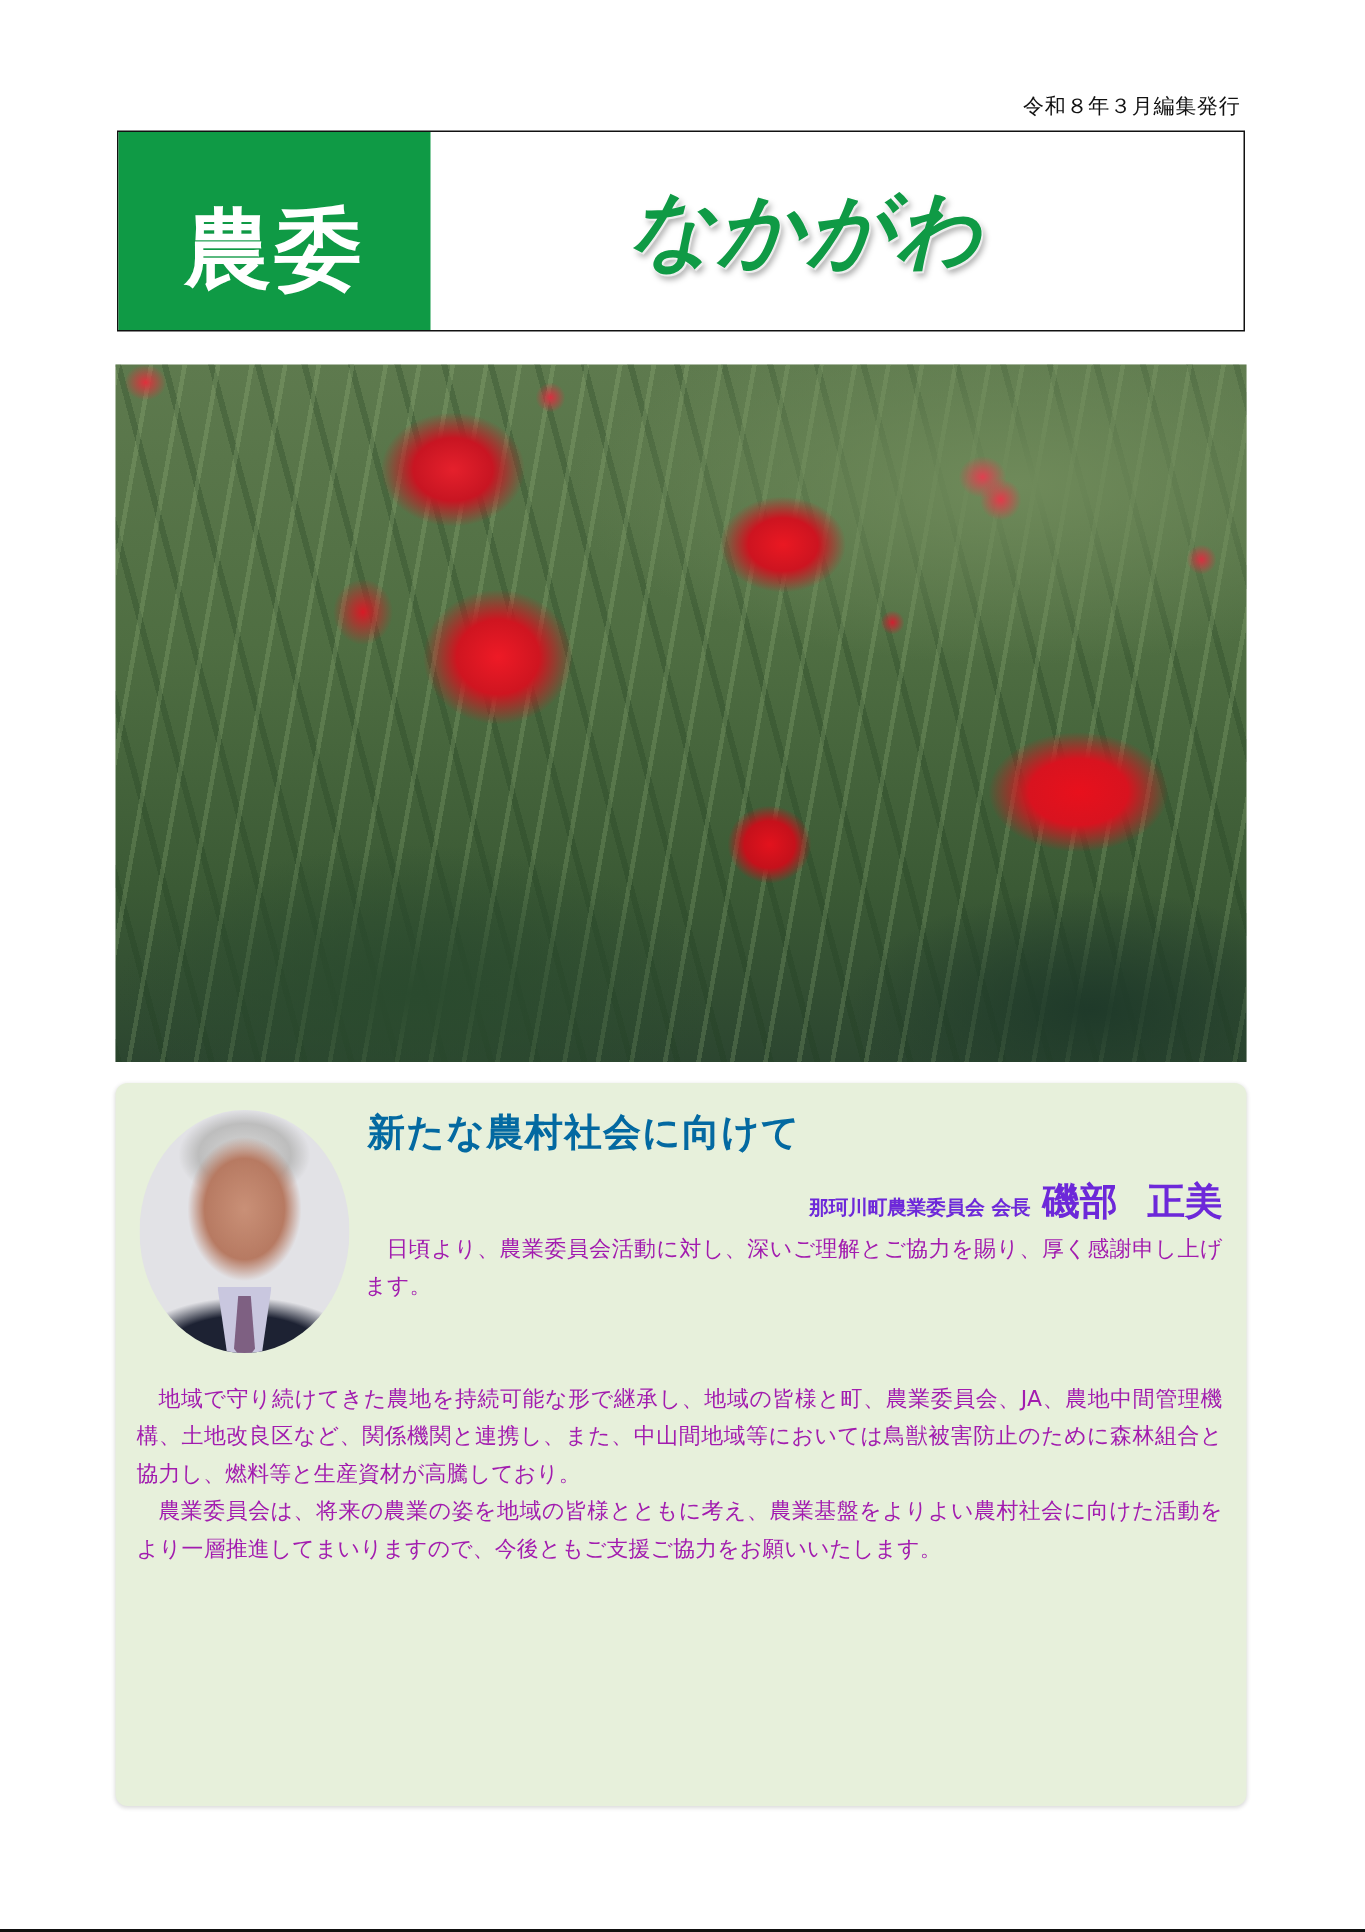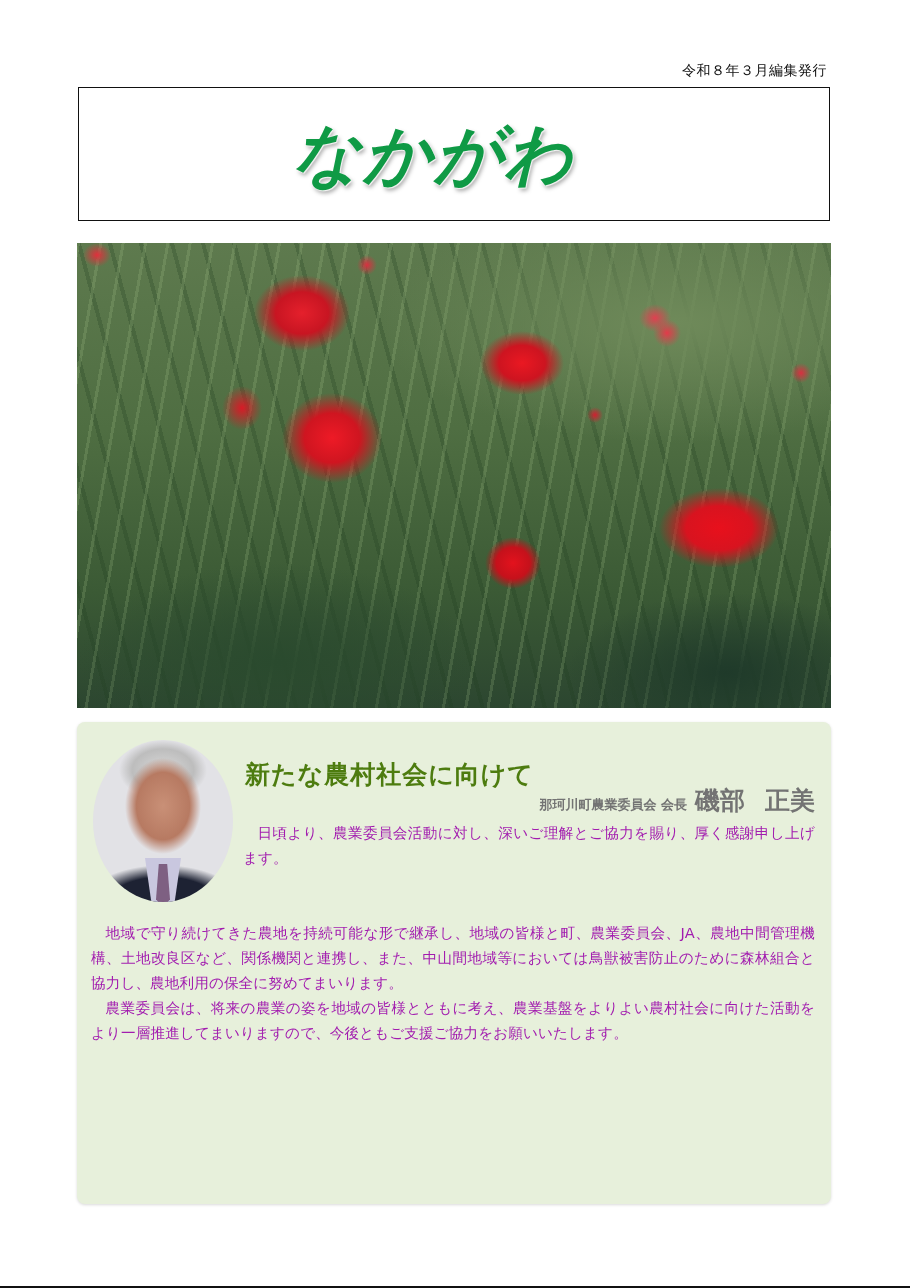--- a/index.html
+++ b/index.html
@@ -18,21 +18,21 @@
   .mast-left {
     width:208px; height:100%; background:#0f9a45; display:flex; align-items:center; justify-content:center;
   }
   .mast-left span {
     color:#fff; font-family:"DejaVu Sans","Liberation Sans",sans-serif; font-weight:bold;
     font-size:58px; letter-spacing:2px; margin-top:26px;
   }
   .mast-right { flex:1; display:flex; align-items:center; justify-content:center; }
   .mast-right span {
     color:#0f9a45; font-family:"DejaVu Sans","Liberation Sans",sans-serif; font-weight:bold;
-    font-size:67px; letter-spacing:2px; font-style:italic;
+    font-size:56px; letter-spacing:2px; font-style:italic;
     text-shadow:0 0 3px #fff, 1px 1px 0 #e8e8e8, 2px 3px 4px rgba(0,0,0,0.35);
     margin-left:-40px;
   }
   .photo {
     position:absolute; left:77px; top:243px; width:754px; height:465px; overflow:hidden;
     background:
       radial-gradient(ellipse 60px 40px at 642px 285px, #e8101c 0%, #d8131f 55%, rgba(200,20,30,0) 100%),
       radial-gradient(ellipse 50px 45px at 255px 195px, #ee1a26 0%, #cf1520 55%, rgba(200,20,30,0) 100%),
       radial-gradient(ellipse 42px 32px at 445px 120px, #ea1822 0%, #cd1420 55%, rgba(200,20,30,0) 100%),
       radial-gradient(ellipse 48px 38px at 225px 70px, #e5202c 0%, #c81522 55%, rgba(200,20,30,0) 100%),
@@ -66,25 +66,25 @@
   }
   .portrait .shirt {
     position:absolute; left:52px; top:118px; width:36px; height:50px; background:#c9c7df;
     clip-path:polygon(0 0,100% 0,80% 100%,20% 100%);
   }
   .portrait .tie {
     position:absolute; left:63px; top:124px; width:14px; height:44px; background:#7e6082;
     clip-path:polygon(20% 0,80% 0,100% 80%,50% 100%,0 80%);
   }
   .msg-title {
-    position:absolute; left:168px; top:16px; font-size:25px; font-weight:bold; color:#4d7c0f;
-    font-family:"DejaVu Serif","Liberation Serif",serif; letter-spacing:1px;margin-top:20px;
+    position:absolute; left:168px; top:16px; font-size:25px; font-weight:bold; color:#0369a1;
+    font-family:"DejaVu Serif","Liberation Serif",serif; letter-spacing:1px;
   }
   .msg-author {
-    position:absolute; right:16px; top:62px; font-size:13px; color:#737373; font-weight:bold;
+    position:absolute; right:16px; top:62px; font-size:13px; color:#6d28d9; font-weight:bold;
     display:flex; align-items:baseline; gap:8px;
   }
   .msg-author .name { font-size:25px; font-weight:bold; letter-spacing:0; word-spacing:14px; }
   .msg-author .name span + span { margin-left:20px; }
   .body-text {
     position:absolute; font-family:"DejaVu Sans","Liberation Sans",sans-serif; font-size:14.6px;
     line-height:25px; color:#a21caf; text-align:justify; letter-spacing:0.1px;
   }
   .body-text p { margin:0; text-indent:1em; }
   .text-top { left:166px; top:98px; width:572px; }
@@ -92,20 +92,23 @@
   .bottom-rule {
     position:absolute; left:0; bottom:0; width:910px; height:2px; background:#111;
   }
 </style>
 </head>
 <body>
 
 <div class="issue-date">令和８年３月編集発行</div>
 
 <div class="masthead">
+  <div class="mast-left">
+    <span>農委</span>
+  </div>
   <div class="mast-right">
     <span>なかがわ</span>
   </div>
 </div>
 
 <div class="photo" role="img" aria-label="カーネーション畑の写真"></div>
 
 <div class="message-box">
   <div class="portrait" role="img" aria-label="会長の顔写真">
     <div class="shirt"></div>
@@ -119,18 +122,18 @@
     <span class="name">
       <span>磯部</span><span>正美</span>
     </span>
   </div>
 
   <div class="body-text text-top">
     <p>日頃より、農業委員会活動に対し、深いご理解とご協力を賜り、厚く感謝申し上げます。</p>
   </div>
 
   <div class="body-text text-bottom">
-    <p>地域で守り続けてきた農地を持続可能な形で継承し、地域の皆様と町、農業委員会、JA、農地中間管理機構、土地改良区など、関係機関と連携し、また、中山間地域等においては鳥獣被害防止のために森林組合と協力し、農地利用の保全に努めてまいります。</p>
+    <p>地域で守り続けてきた農地を持続可能な形で継承し、地域の皆様と町、農業委員会、JA、農地中間管理機構、土地改良区など、関係機関と連携し、また、中山間地域等においては鳥獣被害防止のために森林組合と協力し、燃料等と生産資材が高騰しており。</p>
     <p>農業委員会は、将来の農業の姿を地域の皆様とともに考え、農業基盤をよりよい農村社会に向けた活動をより一層推進してまいりますので、今後ともご支援ご協力をお願いいたします。</p>
   </div>
 </div>
 
 <div class="bottom-rule"></div>
 
 </body></html>

